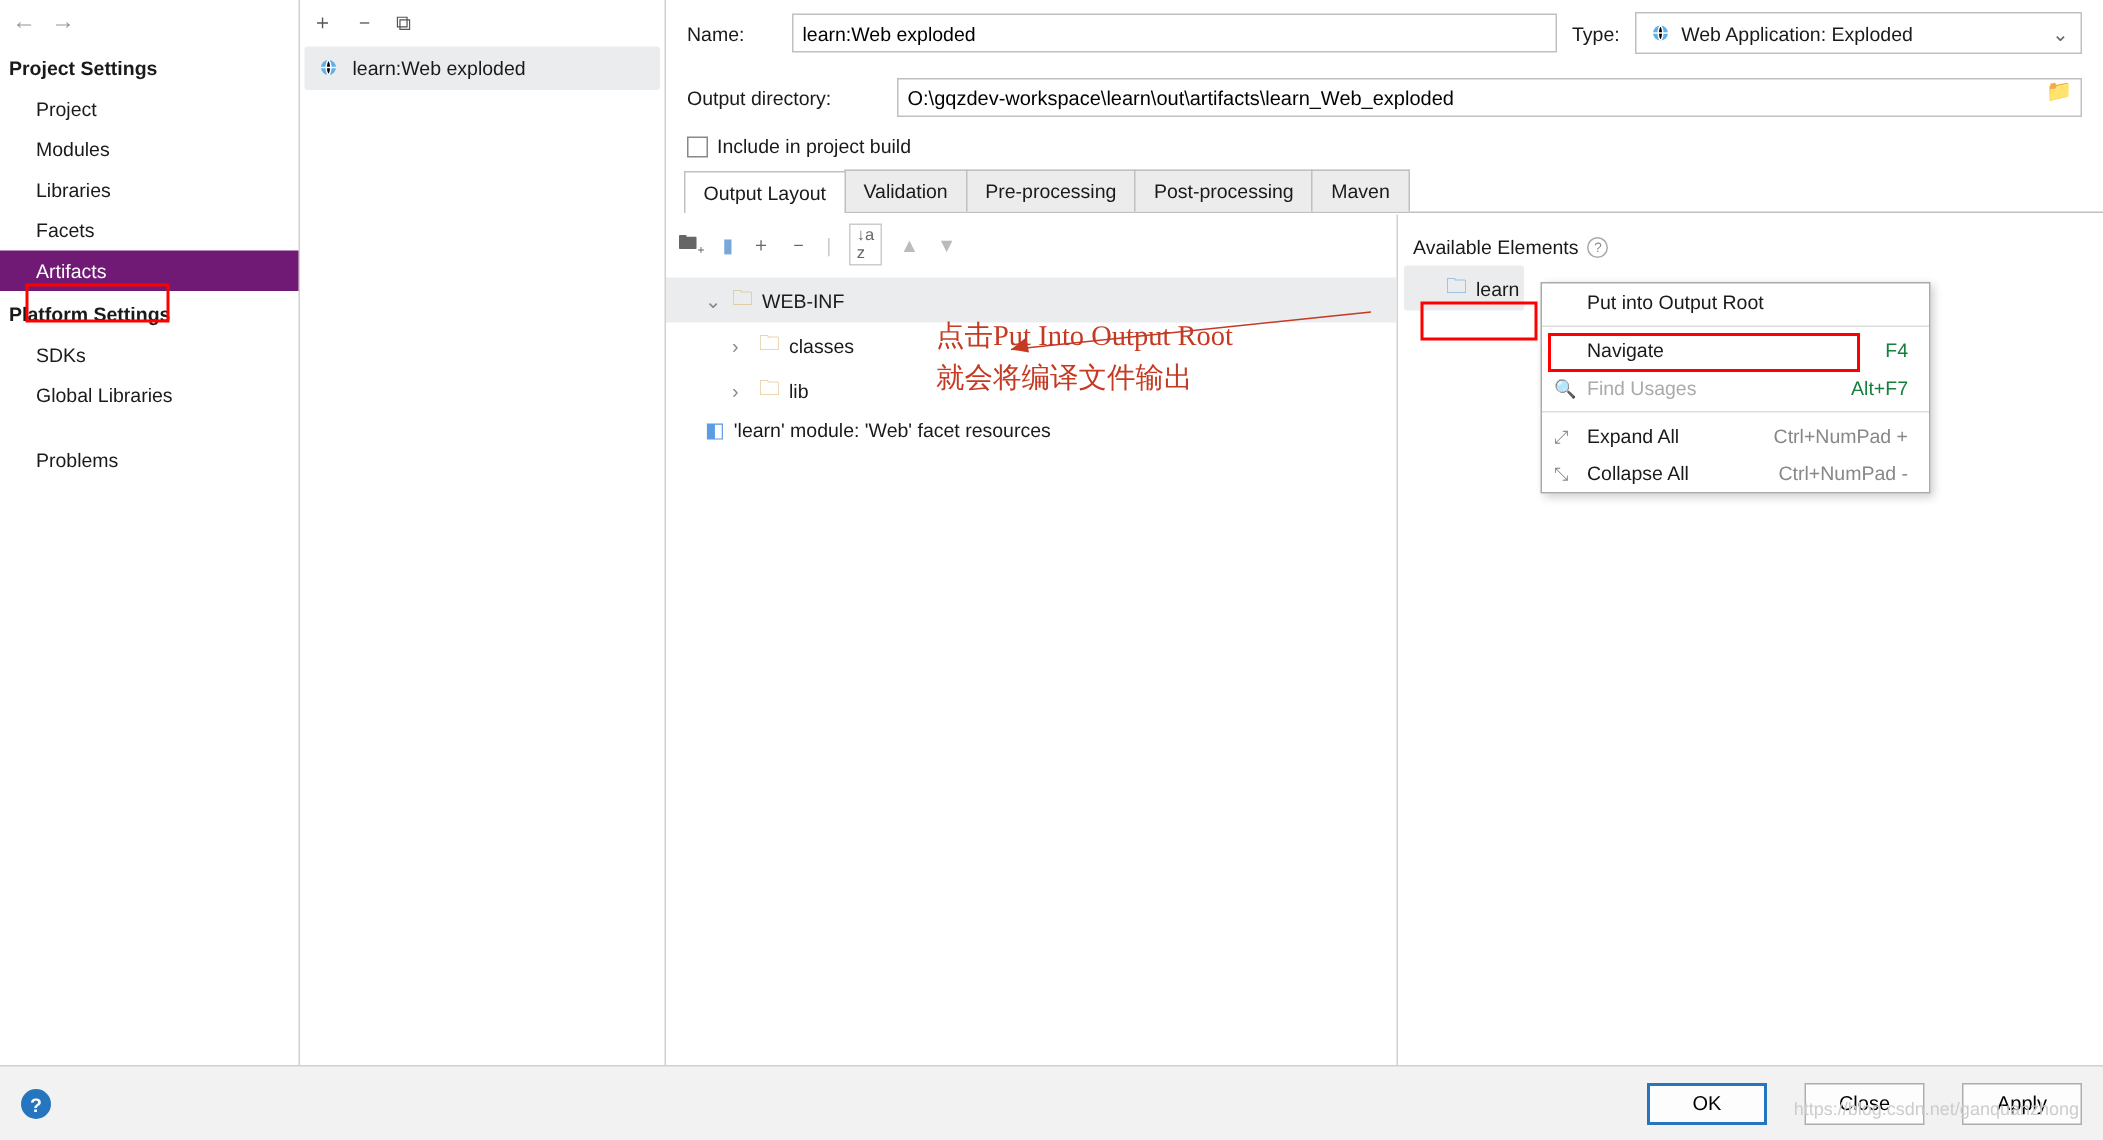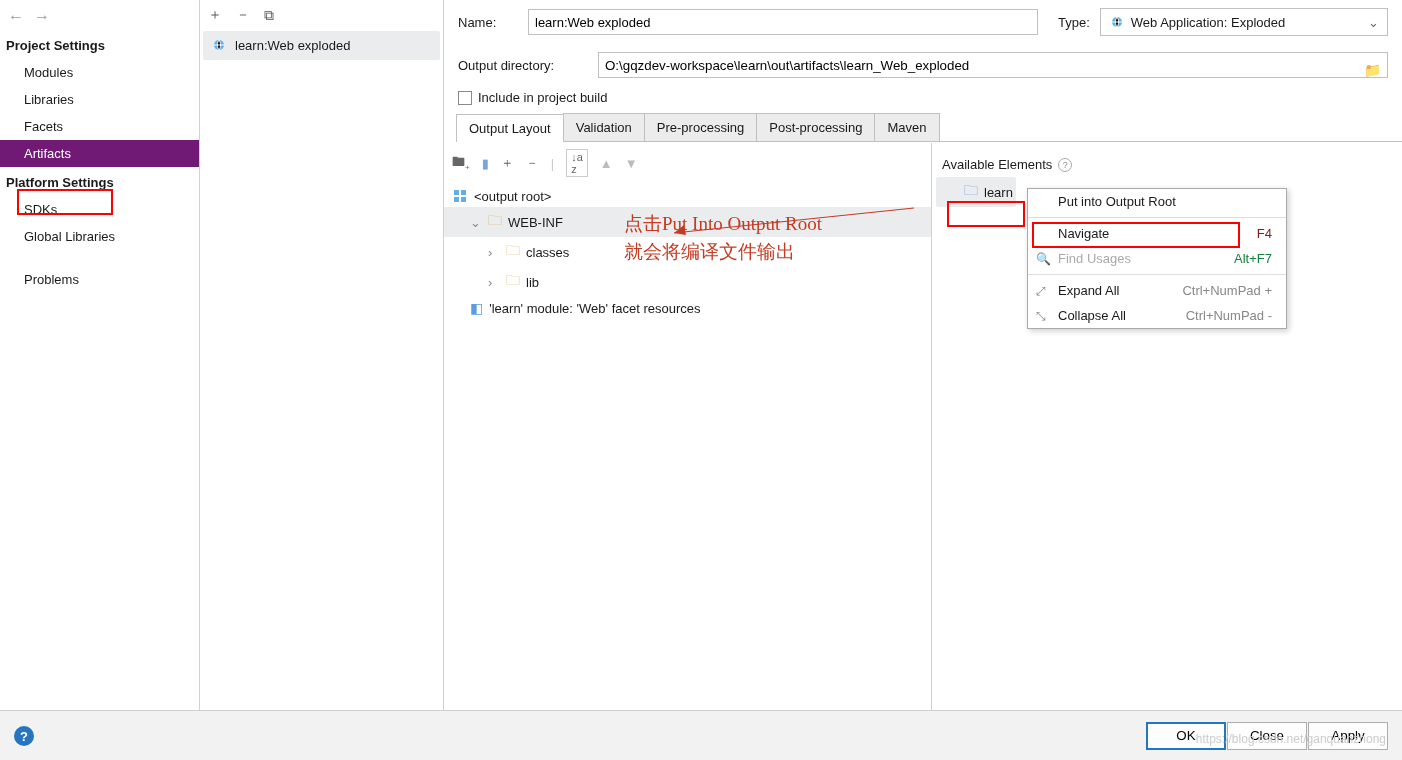--- a/index.html
+++ b/index.html
@@ -18,21 +18,21 @@
 .artifact-row svg { width: 16px; height: 16px; }
 .main-col { flex: 1; display: flex; flex-direction: column; position: relative; }
 .form-row { display: flex; align-items: center; padding: 8px 14px; gap: 10px; }
 .label { min-width: 60px; }
 .input-text { border: 1px solid #c0c0c0; padding: 4px 6px; font-size: 13px; height: 26px; background: #fff; }
 .name-input { width: 510px; }
 .type-dd { flex: 1; display: flex; align-items: center; justify-content: space-between; border: 1px solid #c0c0c0; padding: 2px 8px; height: 28px; }
 .type-dd-inner { display: flex; align-items: center; gap: 6px; }
 .output-row { display: flex; align-items: center; padding: 8px 14px; gap: 10px; }
 .output-label { min-width: 130px; }
-.output-input { flex: 1; position: relative; display: flex; align-items: flex-end; }
+.output-input { flex: 1; position: relative; display: flex; align-items: flex-start; }
 .output-input input { width: 100%; border: 1px solid #c0c0c0; padding: 4px 26px 4px 6px; height: 26px; }
 .folder-icon-end { position: absolute; right: 6px; color: #999; font-size: 14px; }
 .checkbox-row { display: flex; align-items: center; padding: 4px 0 8px 14px; gap: 6px; }
 .checkbox { width: 14px; height: 14px; border: 1px solid #888; background: #fff; }
 .tabs { display: flex; border-bottom: 1px solid #c0c0c0; margin-left: 12px; }
 .tab { padding: 6px 12px; border: 1px solid #c0c0c0; border-bottom: none; background: #ececec; cursor: pointer; margin-right: -1px; }
 .tab.active { background: #fff; position: relative; top: 1px; }
 .layout-body { flex: 1; display: flex; border-top: 1px solid transparent; position: relative; }
 .left-panel { flex: 1; border-right: 1px solid #d0d0d0; display: flex; flex-direction: column; position: relative; min-width: 460px; }
 .panel-toolbar { padding: 6px 8px; display: flex; gap: 12px; align-items: center; color: #666; }
@@ -49,41 +49,42 @@
 .avail-label { padding: 0 10px 4px 10px; display:flex; align-items:center; gap:6px; }
 .help-circle { width:14px; height:14px; border-radius:50%; border:1px solid #aaa; font-size:9px; display:flex; align-items:center; justify-content:center; color:#888;}
 .avail-tree { flex: 1; }
 .avail-item { display:flex; align-items:center; gap:6px; padding:3px 10px 3px 28px; background:#eaeced; margin: 1px 4px; border-radius:2px; width: 80px;}
 .context-menu { position: absolute; background: #fff; border: 1px solid #aaa; box-shadow: 2px 2px 6px rgba(0,0,0,0.2); z-index: 20; min-width: 250px; }
 .menu-row { display:flex; justify-content:space-between; align-items:center; padding: 5px 14px 5px 30px; cursor:pointer; position:relative; }
 .menu-row .mi-ico { position:absolute; left:8px; color:#888; font-size:12px; }
 .menu-sep { height:1px; background:#ddd; margin:3px 0; }
 .bottom-check { padding: 10px 14px; display:flex; align-items:center; gap:8px; border-top:1px solid #d0d0d0; position:absolute; bottom:0; left:0; right:0; background:#fff;}
 .dots-btn { width:26px; height:22px; border:1px solid #bbb; display:flex; align-items:center; justify-content:center; font-size:13px;}
-.footer { position:absolute; bottom:0; right:0; left:0; height:50px; border-top:1px solid #d0d0d0; display:flex; justify-content:flex-end; align-items:center; gap:1px; padding: 0 14px; background:#f2f2f2; }
+.footer { position:absolute; bottom:0; right:0; left:0; height:50px; border-top:1px solid #d0d0d0; display:flex; justify-content:flex-end; align-items:center; gap:25px; padding: 0 14px; background:#f2f2f2; }
 .btn { min-width:80px; height:28px; border:1px solid #adadad; background:#fdfdfd; cursor:pointer; }
 .btn.primary { border:2px solid #2675bf; }
 .help-corner { position:absolute; bottom:14px; left:14px; width:20px; height:20px; border-radius:50%; background:#2675bf; color:#fff; display:flex; align-items:center; justify-content:center; font-size:13px; font-weight:bold;}
 .red-box { position:absolute; border: 2px solid #f00; pointer-events:none; z-index:30; }
 .annotation { position:absolute; color:#C43A23; font-family: "SimSun","Songti SC",serif; font-size:19px; z-index:25; }
 .watermark { position:absolute; bottom:14px; right:16px; color:#ccc; font-size:12px; z-index:40;margin-top:28px; }
 .arrow-svg { position:absolute; z-index:24; pointer-events:none; }
 .sort-box { border:1px solid #ccc; padding:1px 4px; font-size:11px; }
 </style>
 </head>
 <body>
 
 <div class="container">
 
   <div class="sidebar">
     <div class="nav-arrows">
       <span class="arrow">←</span>
       <span class="arrow">→</span>
     </div>
     <div class="group-title">Project Settings</div>
+    <div class="menu-item">Project</div>
     <div class="menu-item">Modules</div>
     <div class="menu-item">Libraries</div>
     <div class="menu-item">Facets</div>
     <div class="menu-item selected">Artifacts</div>
     <div class="group-title">Platform Settings</div>
     <div class="menu-item">SDKs</div>
     <div class="menu-item">Global Libraries</div>
     <div style="height:16px"></div>
     <div class="menu-item" style="padding-left:24px">Problems</div>
   </div>
@@ -100,21 +101,21 @@
           <path d="M3 8h10M8 3c2 2 2 8 0 10M8 3c-2 2-2 8 0 10" stroke="#fff" stroke-width="1"></path>
         </svg>
       <span>learn:Web exploded</span>
     </div>
   </div>
 
   <div class="main-col">
     <div class="form-row">
       <span class="label">Name:</span>
       <input class="input-text name-input" value="learn:Web exploded" style="">
-      <span style="margin-left:10px">Type:</span>
+      <span style="">Type:</span>
       <div class="type-dd">
         <div class="type-dd-inner">
           <svg width="16" height="16">
               <circle cx="8" cy="8" r="5" fill="#5fb0e8"></circle>
               <path d="M3 8h10M8 3c2 2 2 8 0 10M8 3c-2 2-2 8 0 10" stroke="#fff" stroke-width="1"></path>
             </svg>
           <span>Web Application: Exploded</span>
         </div>
         <span style="color:#666">⌄</span>
       </div>
@@ -148,29 +149,20 @@
           <span>🖿<sub style="font-size:8px">+</sub></span>
           <span style="color:#7aa7d9">▮</span>
           <span>＋</span>
           <span>－</span>
           <span class="sep">|</span>
           <span class="sort-box">↓a<br>z</span>
           <span style="color:#bbb">▲</span>
           <span style="color:#bbb">▼</span>
         </div>
         <div class="tree">
-          <div class="tree-row">
-            <svg width="16" height="16">
-                <rect x="2" y="2" width="5" height="5" fill="#5fb0e8"></rect>
-                <rect x="9" y="2" width="5" height="5" fill="#5fb0e8"></rect>
-                <rect x="2" y="9" width="5" height="5" fill="#5fb0e8"></rect>
-                <rect x="9" y="9" width="5" height="5" fill="#5fb0e8"></rect>
-              </svg>
-            <span>&lt;output root&gt;</span>
-          </div>
           <div class="tree-row indent1 selected">
             <span class="chevron">⌄</span>
             <span class="folder-ico">🗀</span>
             <span>WEB-INF</span>
           </div>
           <div class="tree-row indent2">
             <span class="chevron">›</span>
             <span class="folder-ico">🗀</span>
             <span>classes</span>
           </div>
@@ -211,21 +203,21 @@
           </div>
         </div>
 
         <div class="context-menu" style="left:95px; top:45px; width:260px;">
           <div class="menu-row">
             <span>Put into Output Root</span>
           </div>
           <div class="menu-sep"></div>
           <div class="menu-row">
             <span>Navigate</span>
-            <span style="color:#7f1d1d">F4</span>
+            <span style="color:#15803d">F4</span>
           </div>
           <div class="menu-row" style="color:#aaa">
             <span class="mi-ico">🔍</span>
             <span>Find Usages</span>
             <span style="color:#15803d">Alt+F7</span>
           </div>
           <div class="menu-sep"></div>
           <div class="menu-row">
             <span class="mi-ico">⤢</span>
             <span>Expand All</span>

